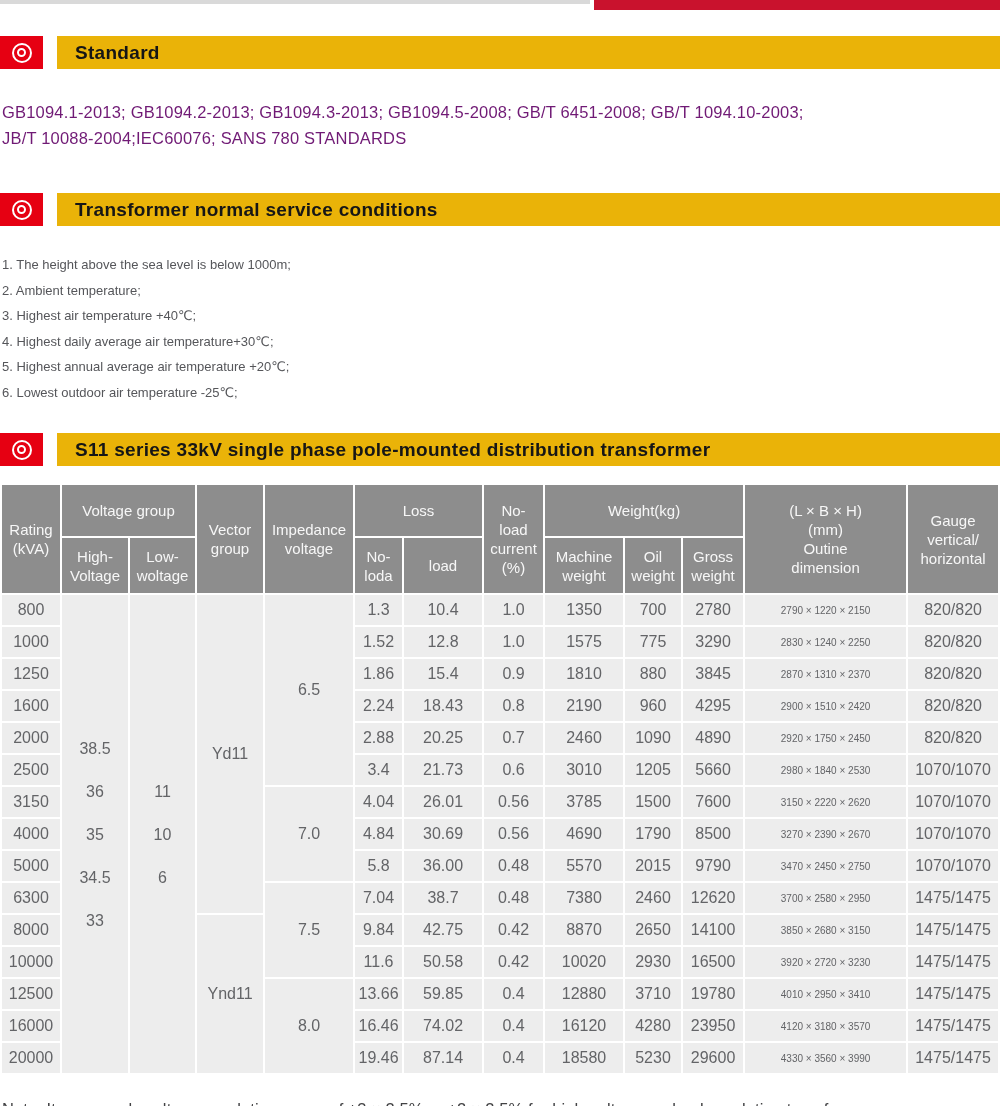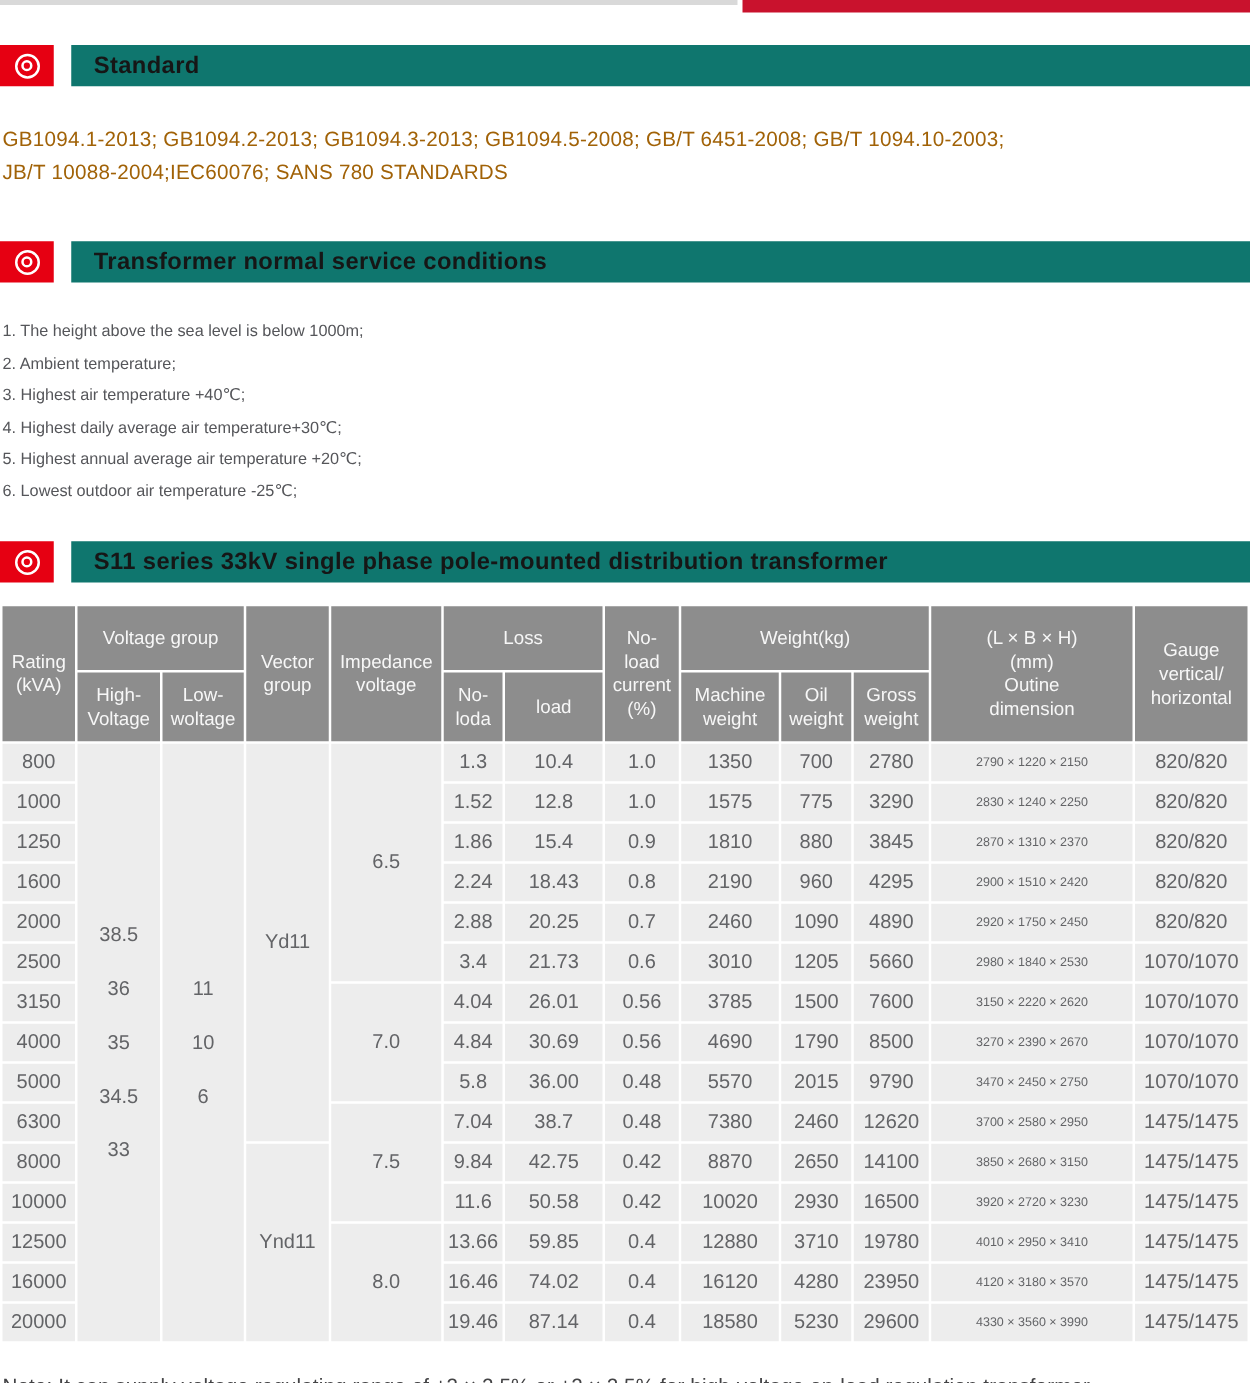--- a/index.html
+++ b/index.html
@@ -21,32 +21,32 @@
   .icon-box {
     width: 43px; background: #e60012; margin-right: 14px;
     display: flex; align-items: center; justify-content: center; flex: none;
   }
   .ring-outer {
     width: 20px; height: 20px; border: 2px solid #ffffff; border-radius: 50%;
     display: flex; align-items: center; justify-content: center;
   }
   .ring-inner { width: 9px; height: 9px; border: 2px solid #ffffff; border-radius: 50%; }
   .header-bar {
-    flex: 1; background: #0f766e; display: flex; align-items: center;
+    flex: 1; background: #eab308; display: flex; align-items: center;
     padding-left: 18px; font-size: 19px; font-weight: bold; color: #161616;
     letter-spacing: 0.3px;
   }
   .mt-26 { margin-top: 26px; }
   .mt-42 { margin-top: 42px; }
   .mt-28 { margin-top: 28px; justify-content: space-between; }
 
   
   .standards-text {
     margin: 30px 0 0 2px; font-size: 16.5px; line-height: 26px;
-    color: #a16207; letter-spacing: 0.2px;
+    color: #701a75; letter-spacing: 0.2px;
   }
   .service-list { margin: 26px 0 0 2px; list-style: none; }
   .service-list li { font-size: 13px; line-height: 25.5px; color: #55565a; }
 
   
   table.spec {
     margin-top: 17px; width: 1000px;
     border-collapse: separate; border-spacing: 2px;
     table-layout: fixed; background: #ffffff;
   }

